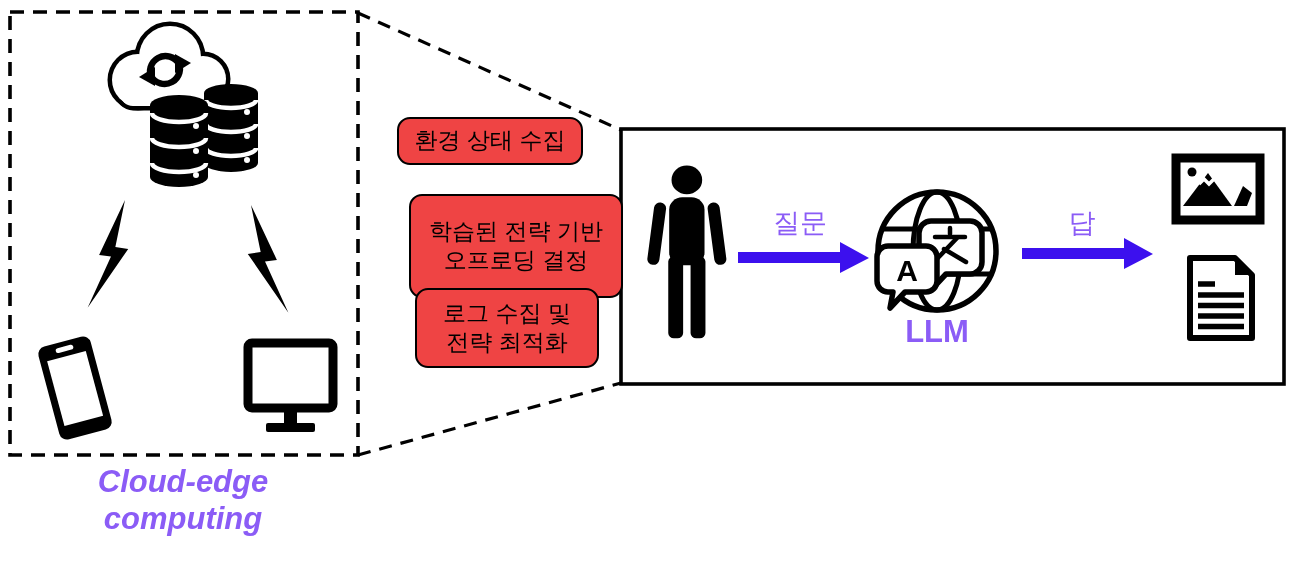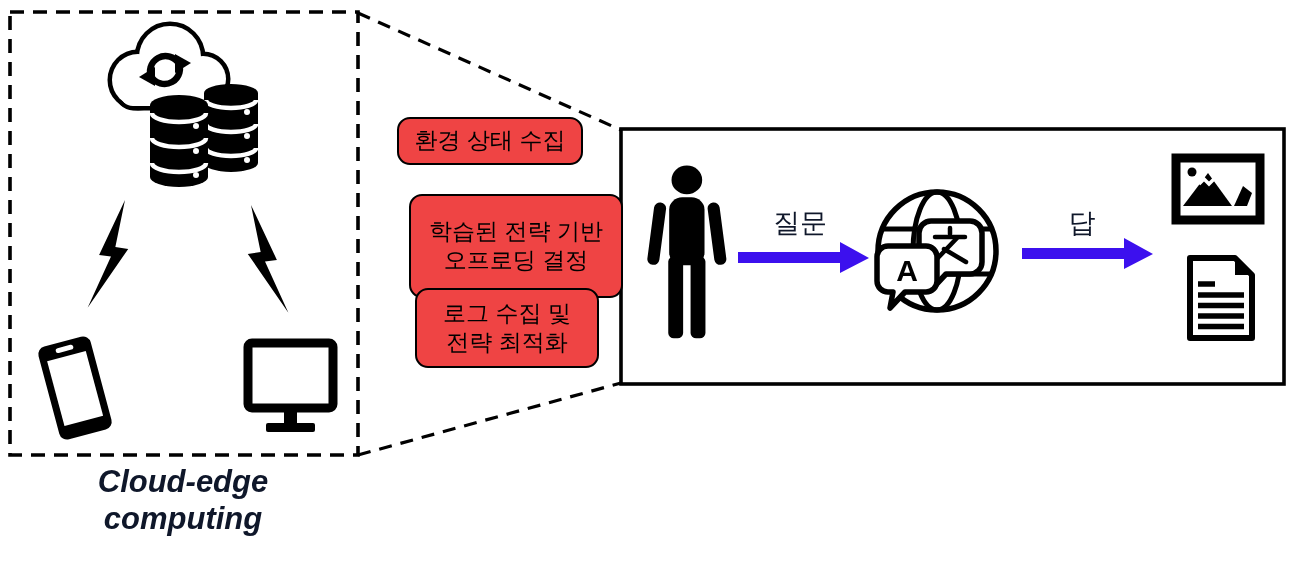--- a/index.html
+++ b/index.html
@@ -8,21 +8,21 @@
   .canvas {
     position: relative;
     width: 1298px;
     height: 562px;
     background: #ffffff;
     overflow: hidden;
   }
   .canvas > svg { position: absolute; left: 0; top: 0; }
   .label {
     position: absolute;
-    color: #0f172a;
+    color: #8b5cf6;
     text-align: center;
     white-space: pre-line;
   }
   .step-box {
     position: absolute;
     background: #ef4444;
     border: 2.5px solid #000;
     border-radius: 13px;
     display: flex;
     align-items: center;
@@ -181,14 +181,15 @@
   <div class="step-box" style="left:415px; top:288px; width:184px; height:80px;">로그 수집 및
 전략 최적화</div>
 
   <div class="label panel-label" style="left:33px; top:464px; width:300px;font-style:italic;">Cloud-edge
 computing</div>
 
   <div class="label flow-label" style="left:750px; top:205px; width:100px;">질문</div>
 
   <div class="label flow-label" style="left:1032px; top:205px; width:100px;">답</div>
 
+  <div class="label llm-label" style="left:871px; top:314px; width:132px;">LLM</div>
 
 </div>
 
 </body></html>

